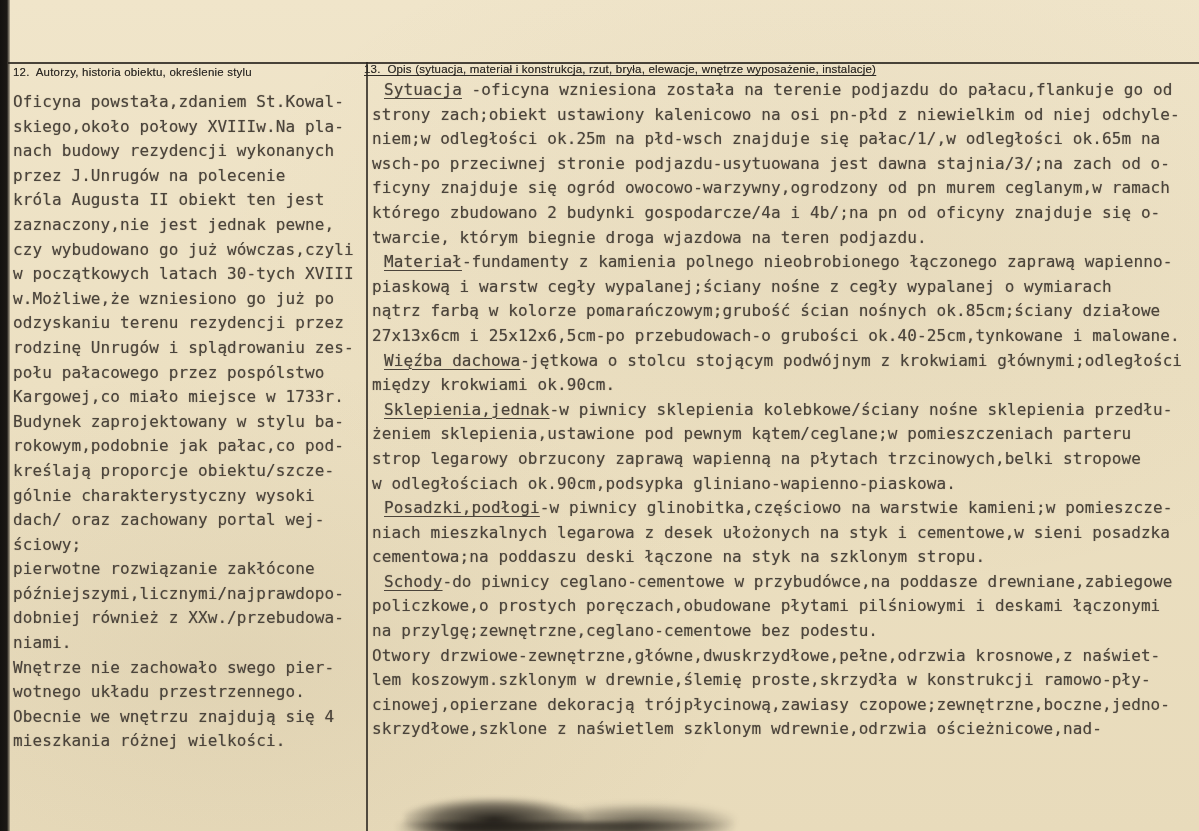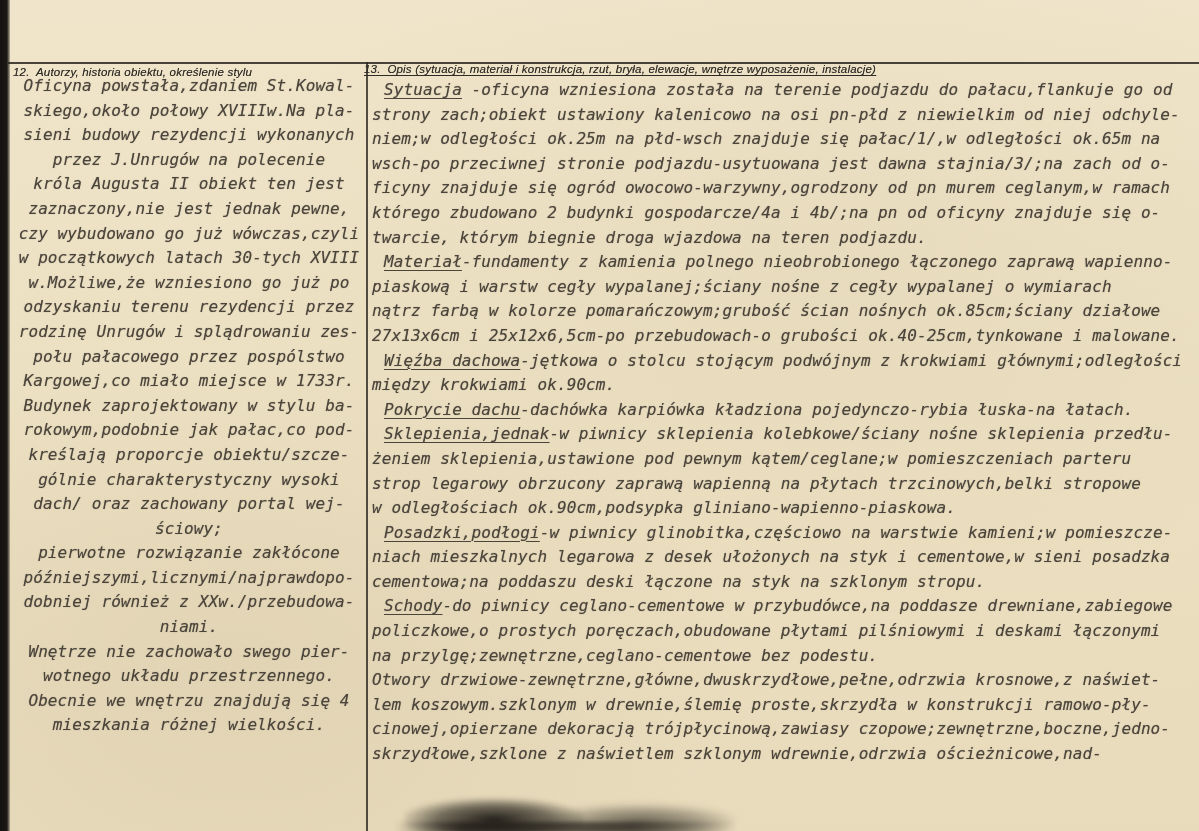--- a/index.html
+++ b/index.html
@@ -4,21 +4,20 @@
 <style>
   html,body{margin:0;padding:0;}
   body{width:1199px;height:831px;overflow:hidden;background:#d8cdb0;}
   .scan{
     position:relative;width:1199px;height:831px;overflow:hidden;
     background:
       radial-gradient(900px 500px at 70% 30%, rgba(120,100,60,0.05), transparent 70%),
       radial-gradient(700px 420px at 20% 80%, rgba(110,92,55,0.07), transparent 72%),
       linear-gradient(180deg, #f0e5ca 0%, #ece0c2 45%, #e8dbbb 100%);
     font-family:"DejaVu Sans Mono", monospace;
-    font-style:italic;
   }
   .left-edge{
     position:absolute;left:0;top:0;width:10px;height:831px;
     background:linear-gradient(90deg,#141210 0%,#1b1815 70%,rgba(27,24,21,0.25) 100%);
   }
   .rule-top{
     position:absolute;left:8px;right:0;top:62px;height:2px;
     background:rgba(42,38,31,0.85);
   }
   .rule-vert{
@@ -38,21 +37,21 @@
     text-decoration:underline;
     text-decoration-thickness:1px;
     text-underline-offset:2px;
   }
   .body{
     position:absolute;
     font-size:16px;line-height:24.6px;letter-spacing:0.1px;
     color:#4b443b;
     text-shadow:0 0 1px rgba(70,62,52,0.5);
   }
-  .body-left{left:13px;top:74px;width:352px;text-align:center;}
+  .body-left{left:13px;top:90px;width:352px;}
   .body-right{left:372px;top:78px;width:822px;}
   .line{white-space:pre;}
   .u{
     text-decoration:underline;
     text-decoration-thickness:1.3px;
     text-underline-offset:3px;
     margin-left:12px;
   }
   .smudge{position:absolute;pointer-events:none;}
   .smudge-1{
@@ -80,21 +79,21 @@
   <div class="rule-top"></div>
   <div class="rule-vert"></div>
 
   <div class="hdr hdr-left">12.  Autorzy, historia obiektu, określenie stylu</div>
 
   <div class="hdr hdr-right">13.  Opis (sytuacja, materiał i konstrukcja, rzut, bryła, elewacje, wnętrze wyposażenie, instalacje)</div>
 
   <div class="body body-left">
       <div class="line">Oficyna powstała,zdaniem St.Kowal-</div>
       <div class="line">skiego,około połowy XVIIIw.Na pla-</div>
-      <div class="line">sieni budowy rezydencji wykonanych</div>
+      <div class="line">nach budowy rezydencji wykonanych</div>
       <div class="line">przez J.Unrugów na polecenie</div>
       <div class="line">króla Augusta II obiekt ten jest</div>
       <div class="line">zaznaczony,nie jest jednak pewne,</div>
       <div class="line">czy wybudowano go już wówczas,czyli</div>
       <div class="line">w początkowych latach 30-tych XVIII</div>
       <div class="line">w.Możliwe,że wzniesiono go już po</div>
       <div class="line">odzyskaniu terenu rezydencji przez</div>
       <div class="line">rodzinę Unrugów i splądrowaniu zes-</div>
       <div class="line">połu pałacowego przez pospólstwo</div>
       <div class="line">Kargowej,co miało miejsce w 1733r.</div>
@@ -121,21 +120,20 @@
       <div class="line"><span>wsch-po przeciwnej stronie podjazdu-usytuowana jest dawna stajnia/3/;na zach od o-</span></div>
       <div class="line"><span>ficyny znajduje się ogród owocowo-warzywny,ogrodzony od pn murem ceglanym,w ramach</span></div>
       <div class="line"><span>którego zbudowano 2 budynki gospodarcze/4a i 4b/;na pn od oficyny znajduje się o-</span></div>
       <div class="line"><span>twarcie, którym biegnie droga wjazdowa na teren podjazdu.</span></div>
       <div class="line"><span class="u">Materiał</span><span>-fundamenty z kamienia polnego nieobrobionego łączonego zaprawą wapienno-</span></div>
       <div class="line"><span>piaskową i warstw cegły wypalanej;ściany nośne z cegły wypalanej o wymiarach</span></div>
       <div class="line"><span>nątrz farbą w kolorze pomarańczowym;grubość ścian nośnych ok.85cm;ściany działowe</span></div>
       <div class="line"><span>27x13x6cm i 25x12x6,5cm-po przebudowach-o grubości ok.40-25cm,tynkowane i malowane.</span></div>
       <div class="line"><span class="u">Więźba dachowa</span><span>-jętkowa o stolcu stojącym podwójnym z krokwiami głównymi;odległości</span></div>
       <div class="line"><span>między krokwiami ok.90cm.</span></div>
-      <div class="line"><span class="u">Pokrycie dachu</span><span>-dachówka karpiówka kładziona pojedynczo-rybia łuska-na łatach.</span></div>
       <div class="line"><span class="u">Sklepienia,jednak</span><span>-w piwnicy sklepienia kolebkowe/ściany nośne sklepienia przedłu-</span></div>
       <div class="line"><span>żeniem sklepienia,ustawione pod pewnym kątem/ceglane;w pomieszczeniach parteru</span></div>
       <div class="line"><span>strop legarowy obrzucony zaprawą wapienną na płytach trzcinowych,belki stropowe</span></div>
       <div class="line"><span>w odległościach ok.90cm,podsypka gliniano-wapienno-piaskowa.</span></div>
       <div class="line"><span class="u">Posadzki,podłogi</span><span>-w piwnicy glinobitka,częściowo na warstwie kamieni;w pomieszcze-</span></div>
       <div class="line"><span>niach mieszkalnych legarowa z desek ułożonych na styk i cementowe,w sieni posadzka</span></div>
       <div class="line"><span>cementowa;na poddaszu deski łączone na styk na szklonym stropu.</span></div>
       <div class="line"><span class="u">Schody</span><span>-do piwnicy ceglano-cementowe w przybudówce,na poddasze drewniane,zabiegowe</span></div>
       <div class="line"><span>policzkowe,o prostych poręczach,obudowane płytami pilśniowymi i deskami łączonymi</span></div>
       <div class="line"><span>na przylgę;zewnętrzne,ceglano-cementowe bez podestu.</span></div>

